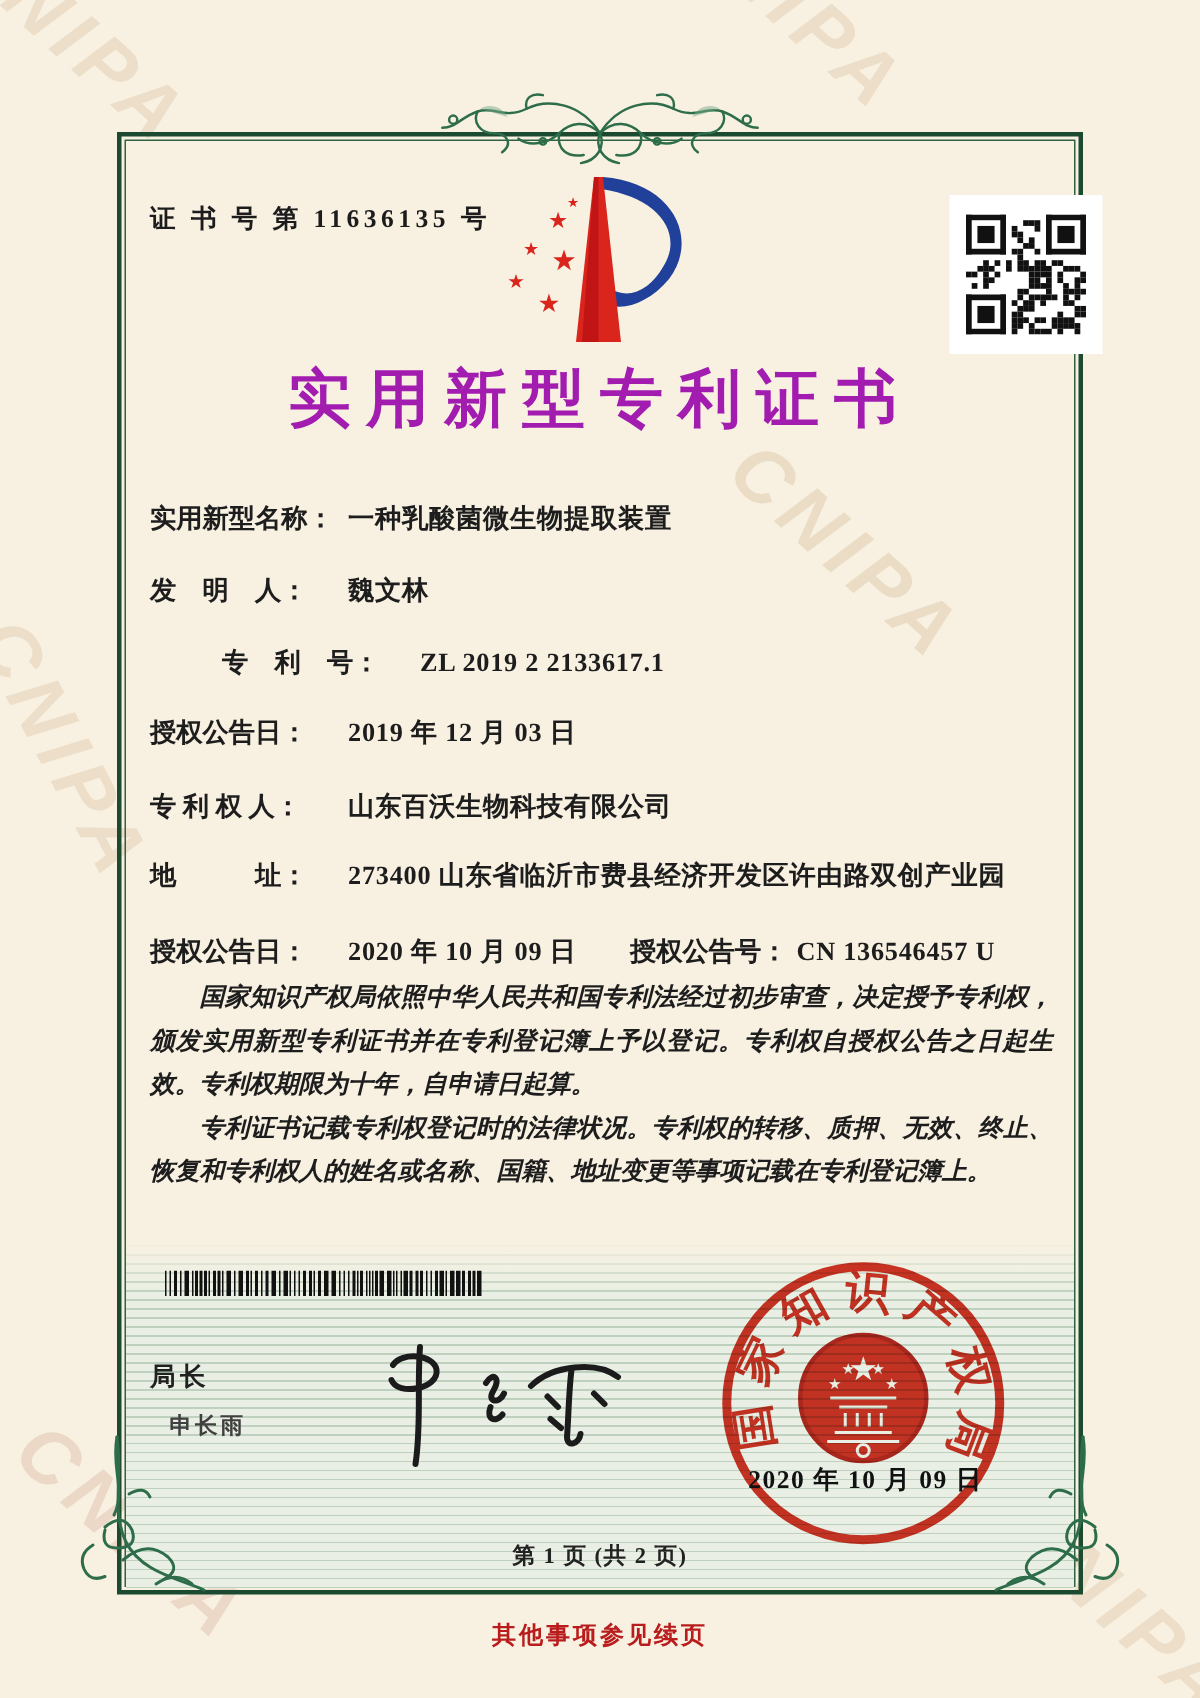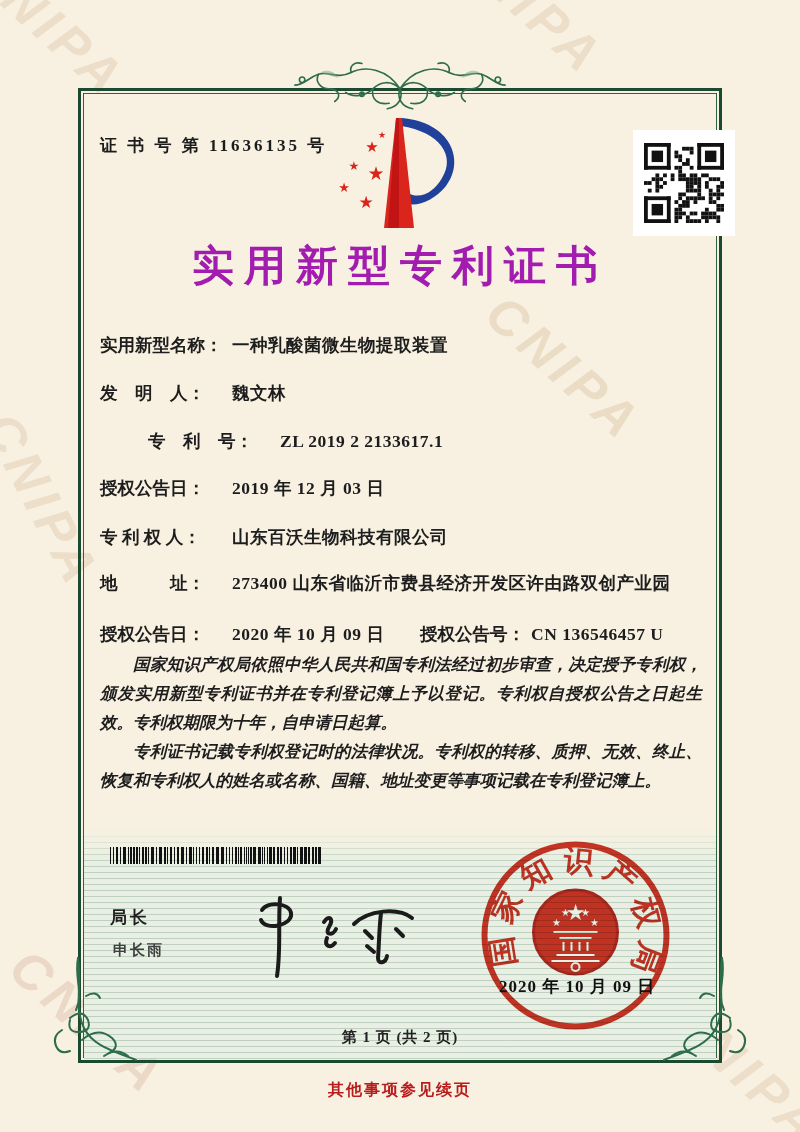--- a/index.html
+++ b/index.html
@@ -59,21 +59,21 @@
   .grant-no-pair .f-label { width:auto; margin-right:6px; }
 
   
   .paras { position:absolute; left:100px; top:650px; width:602px; z-index:3;
            font-size:16.5px; line-height:29px; color:#1d1d1d; font-weight:600;
            text-align:justify;font-style:italic; }
   .paras p { text-indent:33px; }
 
   
   .barcode { position:absolute; left:110px; top:847px; width:212px; height:17px; z-index:3; }
-  .signer-title { position:absolute; left:110px; top:906px; z-index:3;
+  .signer-title { position:absolute; left:100px; top:906px; z-index:3;
         font-family:"Liberation Sans","DejaVu Sans",sans-serif; font-size:17px;
         letter-spacing:3px; color:#202020; font-weight:600; }
   .signer-name  { position:absolute; left:113px; top:941px; z-index:3;
         font-family:"Liberation Sans","DejaVu Sans",sans-serif; font-size:15px;
         letter-spacing:2px; color:#404040; font-weight:600; }
   .signature { position:absolute; left:228px; top:886px; width:205px; height:96px; z-index:3; }
   .seal { position:absolute; left:478px; top:838px; width:195px; height:195px; z-index:4;
           mix-blend-mode:multiply; }
   .seal-date { position:absolute; left:492px; top:975px; width:170px; text-align:center;
                font-size:17px; color:#111; font-weight:700; z-index:5; letter-spacing:1px; }

